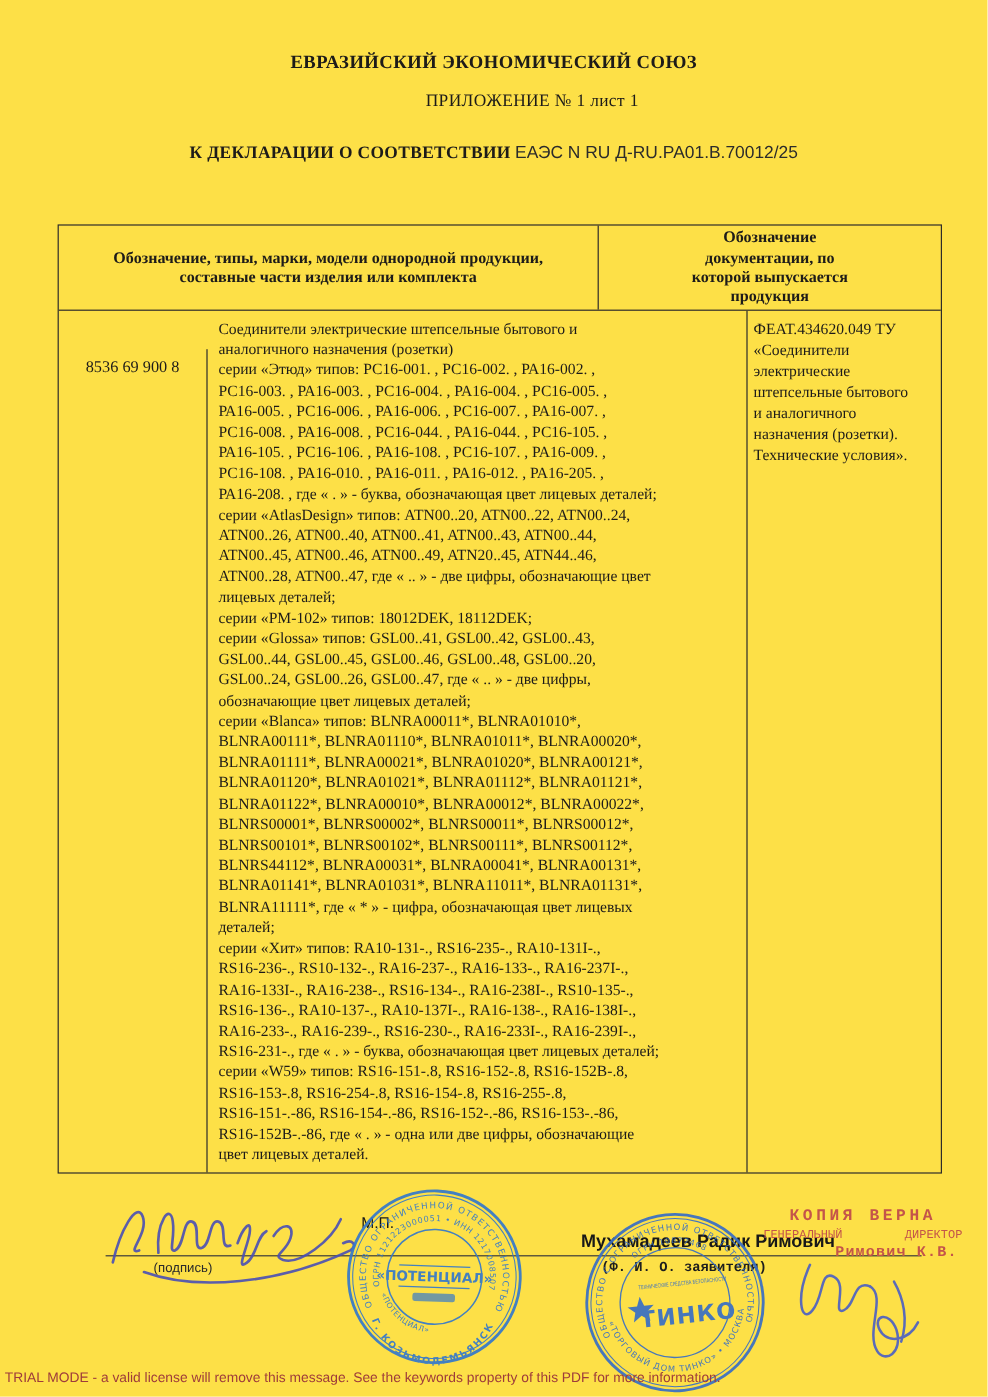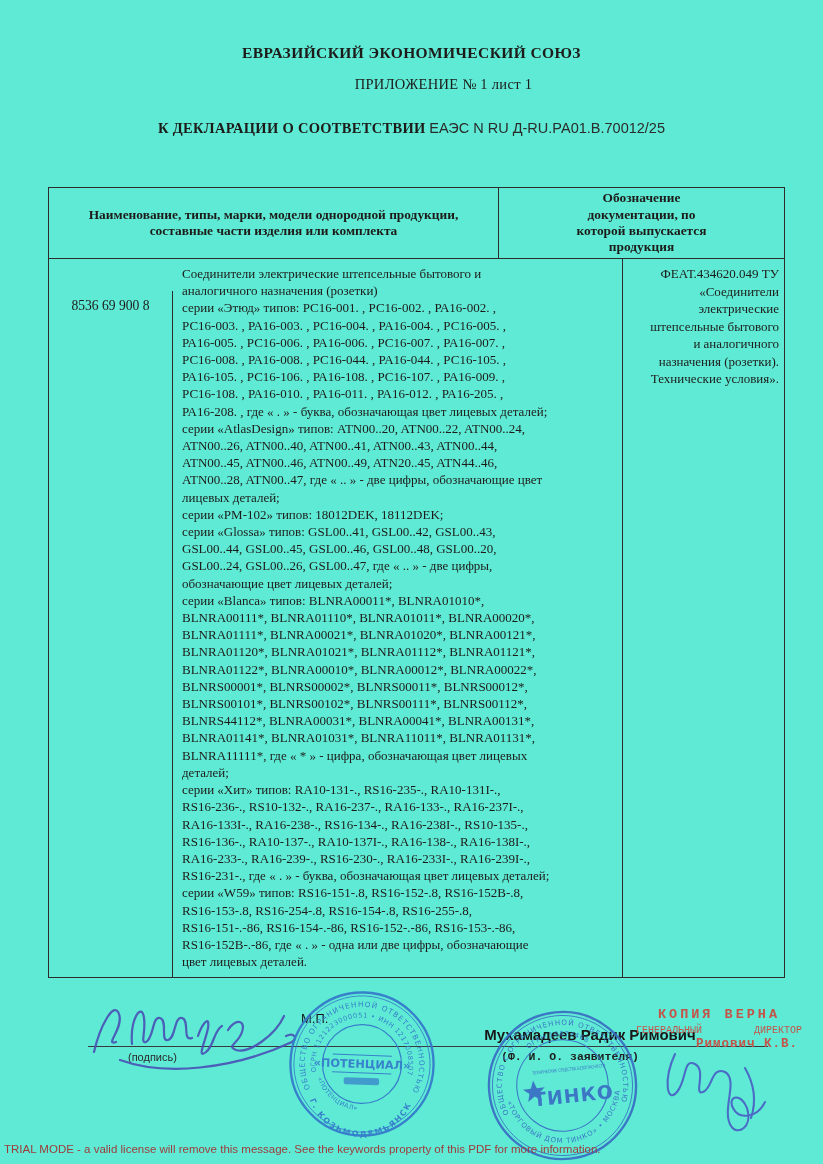--- a/index.html
+++ b/index.html
@@ -1,16 +1,16 @@
 <!DOCTYPE html>
 <html><head>
 <meta charset="utf-8">
 <style>
   html,body{margin:0;padding:0;background:#fff;}
-  .page{position:relative;width:823px;height:1164px;background:#5eead4;overflow:hidden;
+  .page{position:relative;width:823px;height:1164px;background:#fde047;overflow:hidden;
         font-family:"Liberation Serif",serif;color:#1d1b19;}
   .centerline{position:absolute;left:0;width:100%;text-align:center;}
   .t1{top:44px;font-size:15.5px;font-weight:bold;letter-spacing:.4px;}
   .t2{top:76px;font-size:14.5px;font-weight:normal;letter-spacing:.3px;padding-left:32px;}
   .t3{top:120px;font-size:14.5px;}
   .t3 .b{font-weight:bold;letter-spacing:.3px;}
   .t3 .n{font-family:"Liberation Sans",sans-serif;font-weight:normal;font-size:14.5px;color:#2b2b2b;}
   .sub{top:153px;font-size:13.5px;}
 
   .table{position:absolute;left:48px;top:187px;width:737px;height:791px;
@@ -18,21 +18,21 @@
   .trh{display:flex;height:71px;border-bottom:1.6px solid #2e2c2a;box-sizing:border-box;}
   .trb{display:flex;flex:1;}
   .c1{width:124px;box-sizing:border-box;border-right:1.6px solid #2e2c2a;}
   .c2{width:450px;box-sizing:border-box;border-right:1.6px solid #2e2c2a;}
   .c3{flex:1;box-sizing:border-box;}
   .th{display:flex;align-items:center;justify-content:center;text-align:center;
       font-weight:bold;font-size:13.4px;line-height:16.4px;white-space:pre-line;padding:1px 6px;}
   .prelines{white-space:pre-line;}
   .cell-code{padding-top:7px;text-align:center;font-size:13.6px;margin-top:32px;}
   .cell-desc{padding:6px 8px 0 9px;font-size:13px;line-height:17.2px;}
-  .cell-doc{padding:6px 5px 0;text-align:right;font-size:13px;line-height:17.5px;}
+  .cell-doc{padding:6px 5px 0;text-align:left;font-size:13px;line-height:17.5px;}
 
   .hline{position:absolute;left:88px;top:1046px;width:680px;border-top:1.6px solid #3a3a3a;}
   .lbl-sign{position:absolute;left:128px;top:1051px;font-family:"Liberation Sans",sans-serif;
             font-size:11px;color:#2a2a2a;}
   .lbl-mp{position:absolute;left:301px;top:1011px;font-family:"Liberation Sans",sans-serif;
           font-size:13px;color:#161616;}
   .applicant{position:absolute;left:455px;top:1026px;width:270px;text-align:center;
              font-family:"Liberation Sans",sans-serif;font-weight:bold;font-size:15px;color:#181818;}
   .applicant-lbl{position:absolute;left:455px;top:1050px;width:230px;text-align:center;
              font-family:Liberation Mono, monospace;font-weight:bold;font-size:11.5px;color:#1d1d1d;}
@@ -59,21 +59,21 @@
 
   <div class="centerline t1">ЕВРАЗИЙСКИЙ ЭКОНОМИЧЕСКИЙ СОЮЗ</div>
   <div class="centerline t2">ПРИЛОЖЕНИЕ № 1 лист 1</div>
   <div class="centerline t3">
     <span class="b">К ДЕКЛАРАЦИИ О СООТВЕТСТВИИ</span>
     <span class="n">ЕАЭС N RU Д-RU.РА01.В.70012/25</span>
   </div>
 
   <div class="table">
     <div class="trh">
-      <div class="c2 th">Наименование, типы, марки, модели однородной продукции,
+      <div class="c2 th">Обозначение, типы, марки, модели однородной продукции,
 составные части изделия или комплекта</div>
       <div class="c3 th">Обозначение
 документации, по
 которой выпускается
 продукция</div>
     </div>
     <div class="trb">
       <div class="c1 cell-code">8536 69 900 8</div>
       <div class="c2 cell-desc prelines">Соединители электрические штепсельные бытового и
 аналогичного назначения (розетки)

